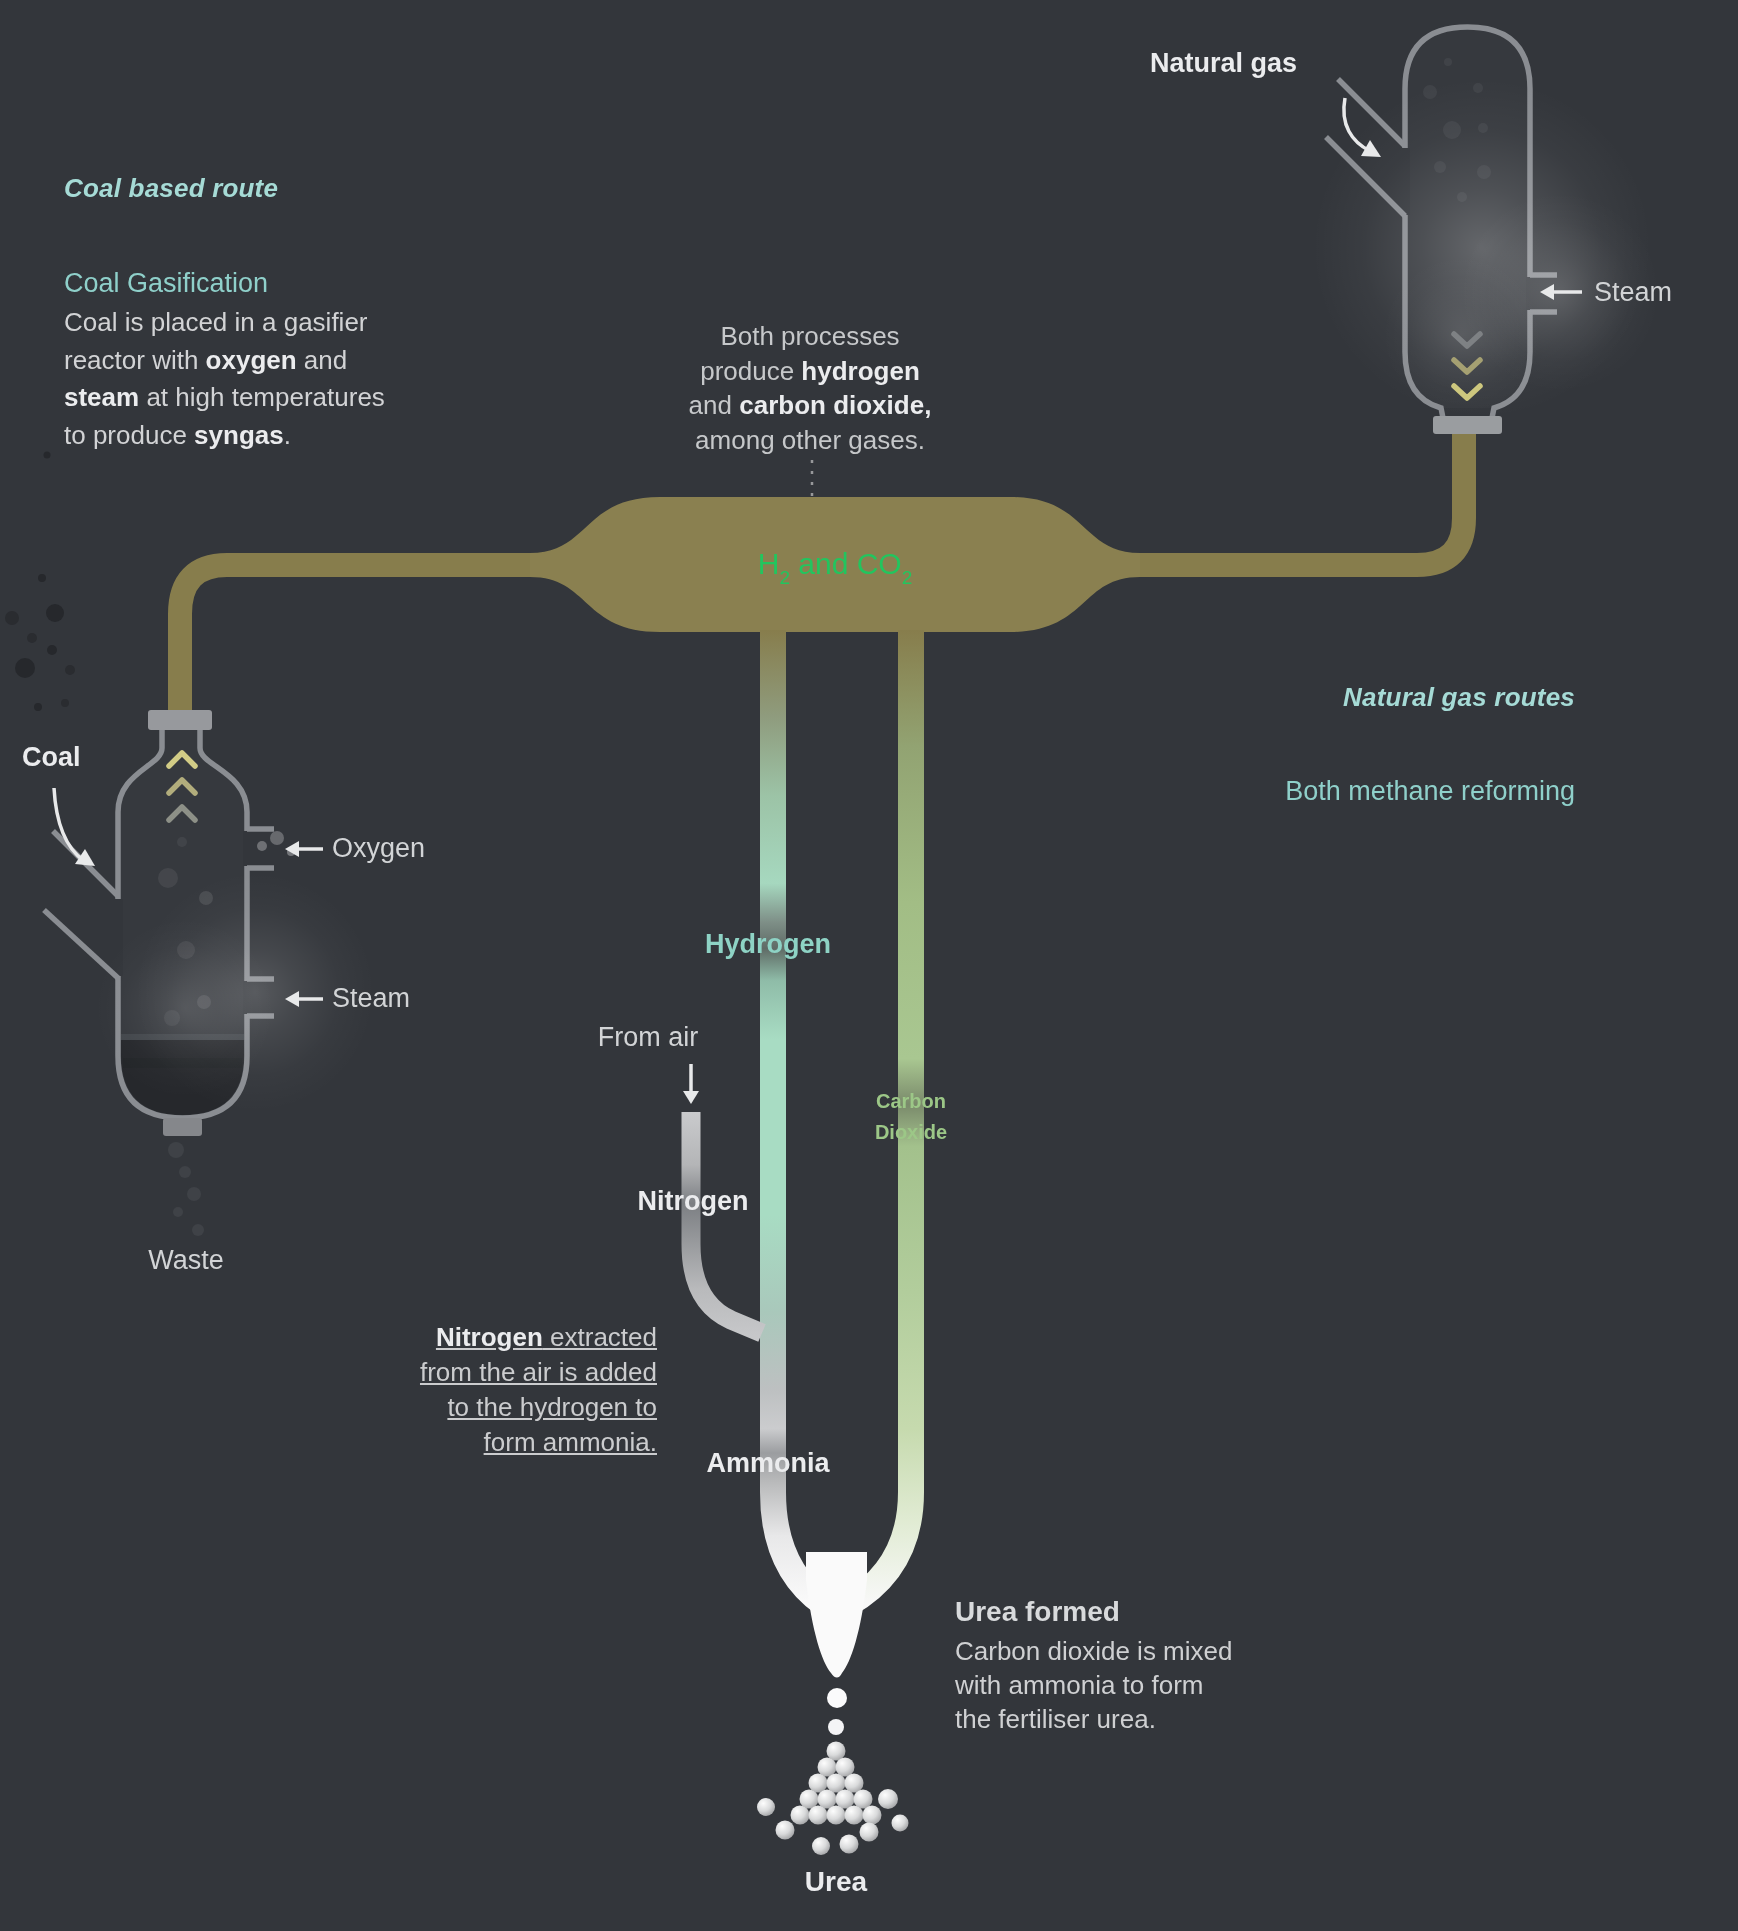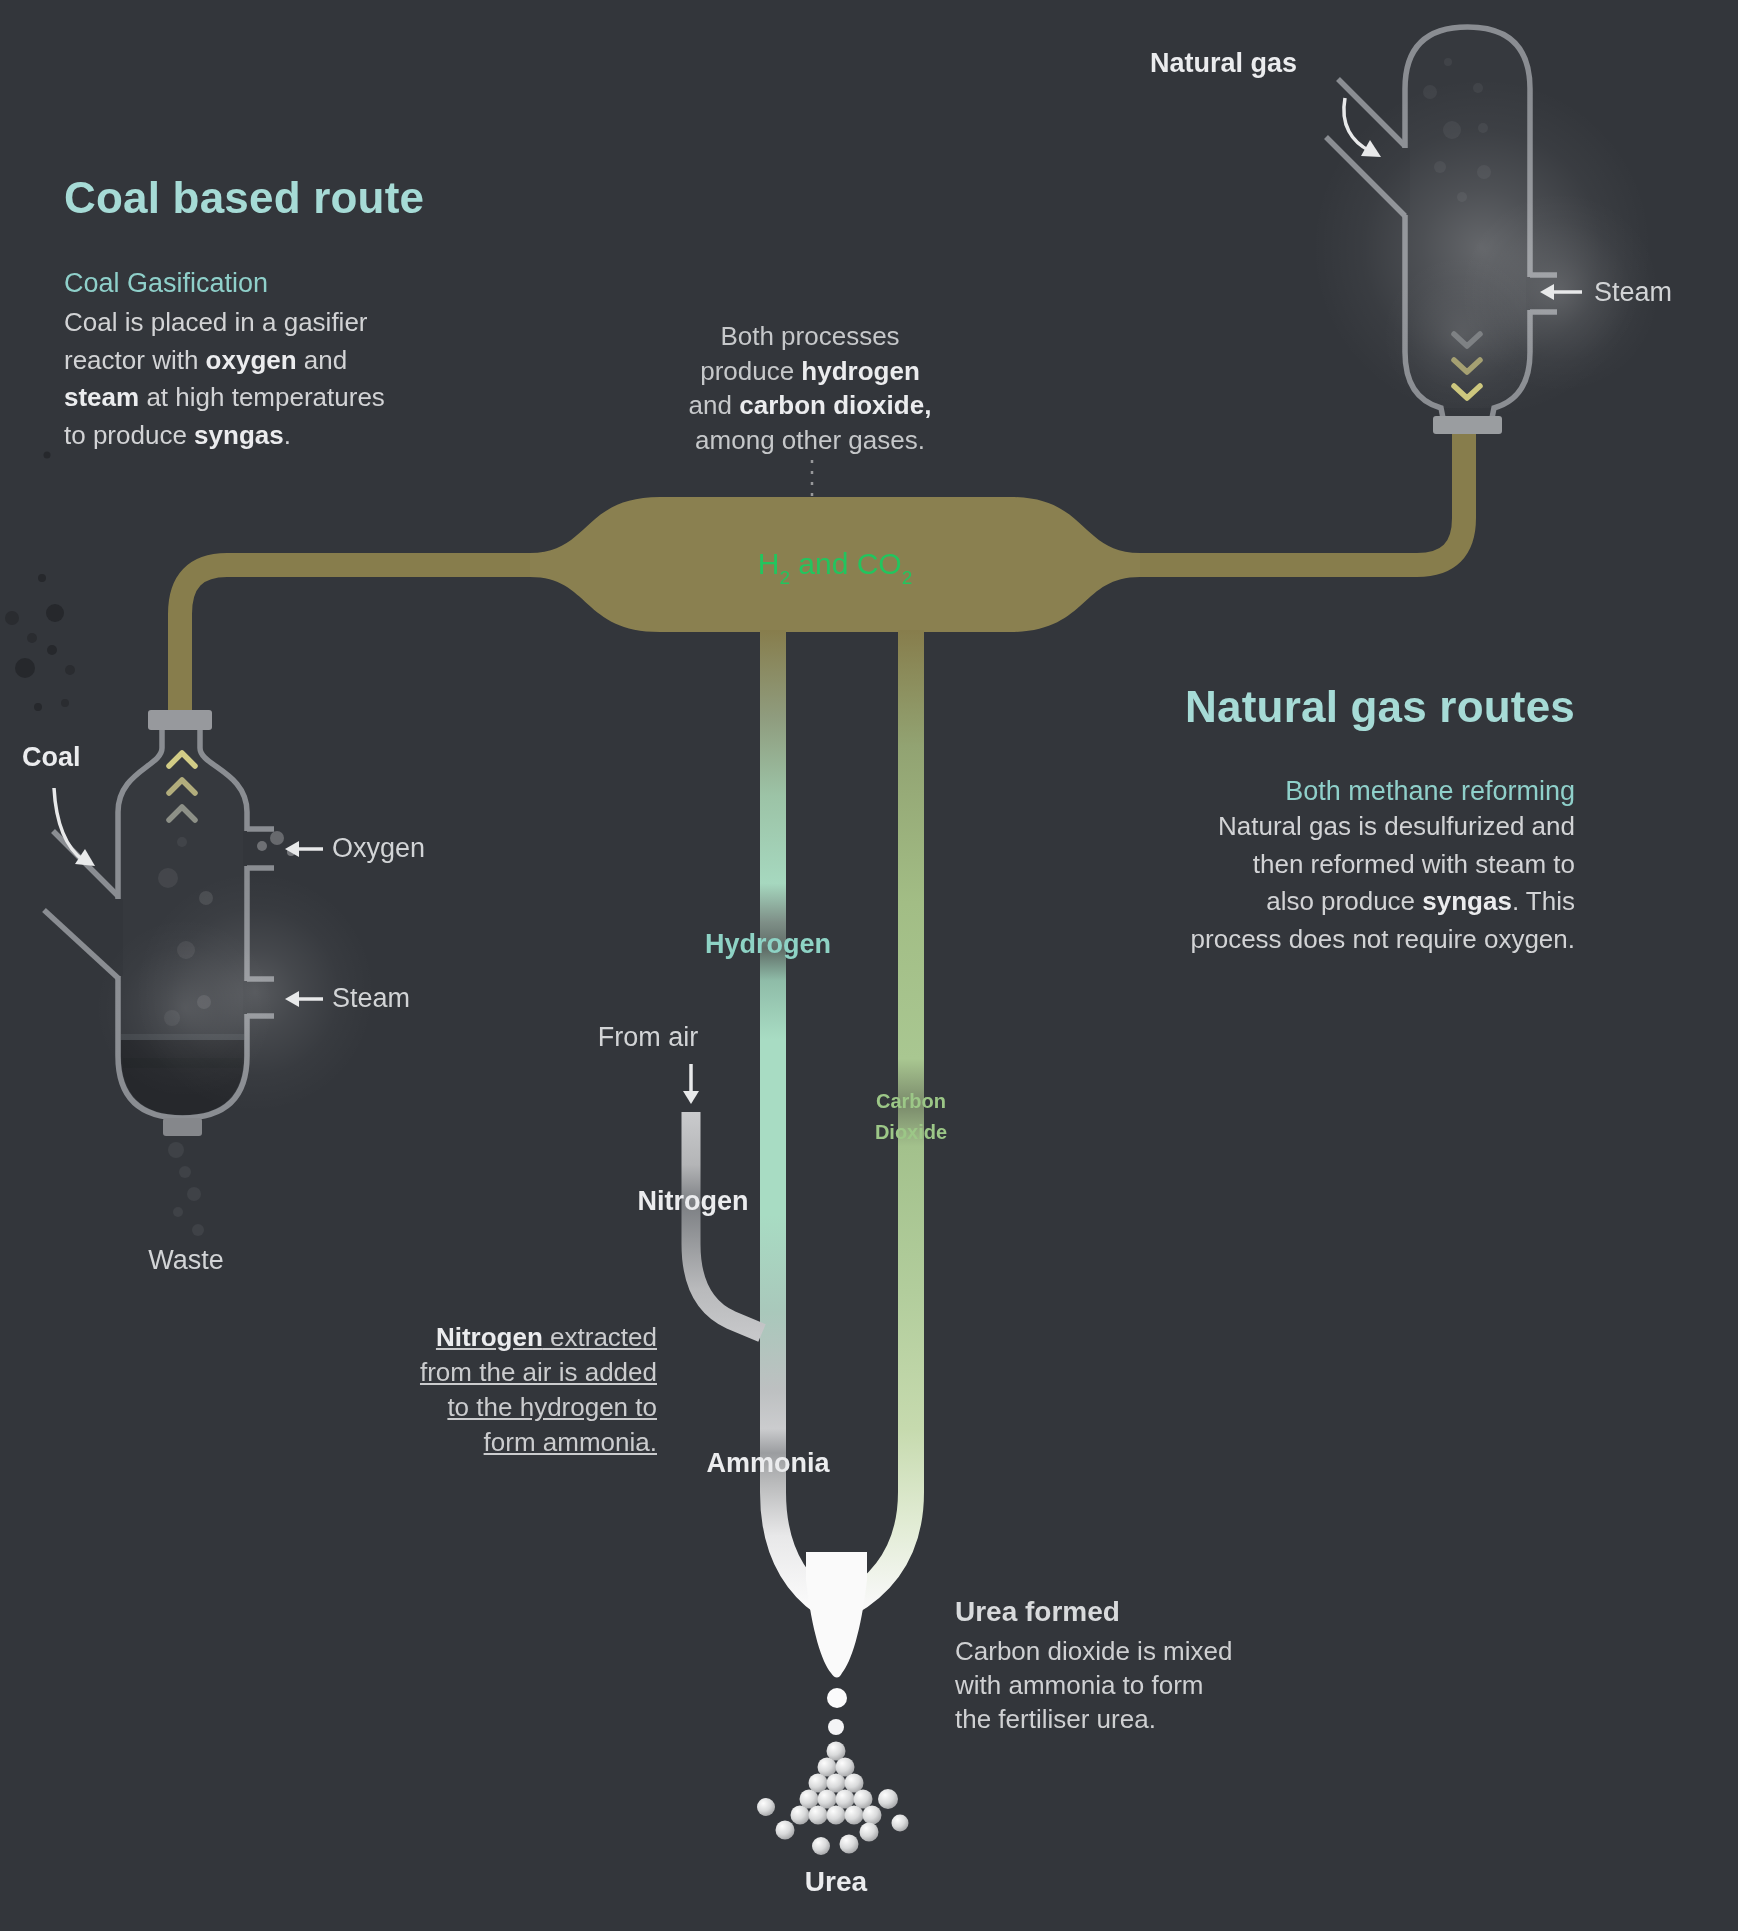--- a/index.html
+++ b/index.html
@@ -5,21 +5,21 @@
   html,body{margin:0;padding:0;background:#202225;}
   .stage{
     position:relative;
     width:1738px;height:1931px;
     background:var(--c-background,#33363b);
     overflow:hidden;
     font-family:"Liberation Sans","DejaVu Sans",sans-serif;
   }
   .stage svg{position:absolute;left:0;top:0;}
   .txt{position:absolute;white-space:nowrap;}
-  .h1{font-size:44px;font-weight:700;color:var(--c-heading_teal,#a6dbd6);letter-spacing:.2px;}
+  .h1{font-size:26px;font-weight:700;color:var(--c-heading_teal,#a6dbd6);letter-spacing:.2px;font-style:italic;}
   .h2{font-size:27px;font-weight:400;color:var(--c-subheading_teal,#8fd0ca);}
   .para{font-size:26px;line-height:37.5px;color:var(--c-body_text,#d2d3d5);}
   .para .tline{white-space:nowrap;}
   .bseg{font-weight:700;color:var(--c-bold_text,#ebecee);}
   .center{text-align:center;}
   .right{text-align:right;}
   .cnote{font-size:26px;line-height:34.5px;color:#c6c8ca;}
   .nnote{font-size:26px;line-height:35px;color:#cbccce;}
   .unote{font-size:26px;line-height:34px;color:#cfd0d2;}
   .lbl-b{font-size:27px;font-weight:700;color:#ebecee;}
@@ -294,26 +294,20 @@
       <div class="tline"><span>and </span><span class="bseg">carbon dioxide,</span></div>
       <div class="tline"><span>among other gases.</span></div>
     </div>
 
   <div class="txt blob-label" style="left:685px;top:547px;width:300px;">
     <span>H</span><span class="sub">2</span><span> and CO</span><span class="sub">2</span>
   </div>
 
   <div class="txt h1 right" style="right:163px;top:682px;">Natural gas routes</div>
   <div class="txt h2 right" style="right:163px;top:776px;">Both methane reforming</div>
-  <div class="txt para right" style="right:163px;top:808px;">
-      <div class="tline"><span>Natural gas is desulfurized and</span></div>
-      <div class="tline"><span>then reformed with steam to</span></div>
-      <div class="tline"><span>also produce </span><span class="bseg">syngas</span><span>. This</span></div>
-      <div class="tline"><span>process does not require oxygen.</span></div>
-    </div>
 
   <div class="txt lbl-b" style="left:1150px;top:48px;">Natural gas</div>
   <div class="txt lbl" style="left:1594px;top:277px;">Steam</div>
 
   <div class="txt lbl-b" style="left:22px;top:742px;">Coal</div>
   <div class="txt lbl" style="left:332px;top:833px;">Oxygen</div>
   <div class="txt lbl" style="left:332px;top:983px;">Steam</div>
   <div class="txt lbl center" style="left:86px;top:1245px;width:200px;">Waste</div>
 
   <div class="txt lbl-hyd center" style="left:668px;top:929px;width:200px;">Hydrogen</div>

